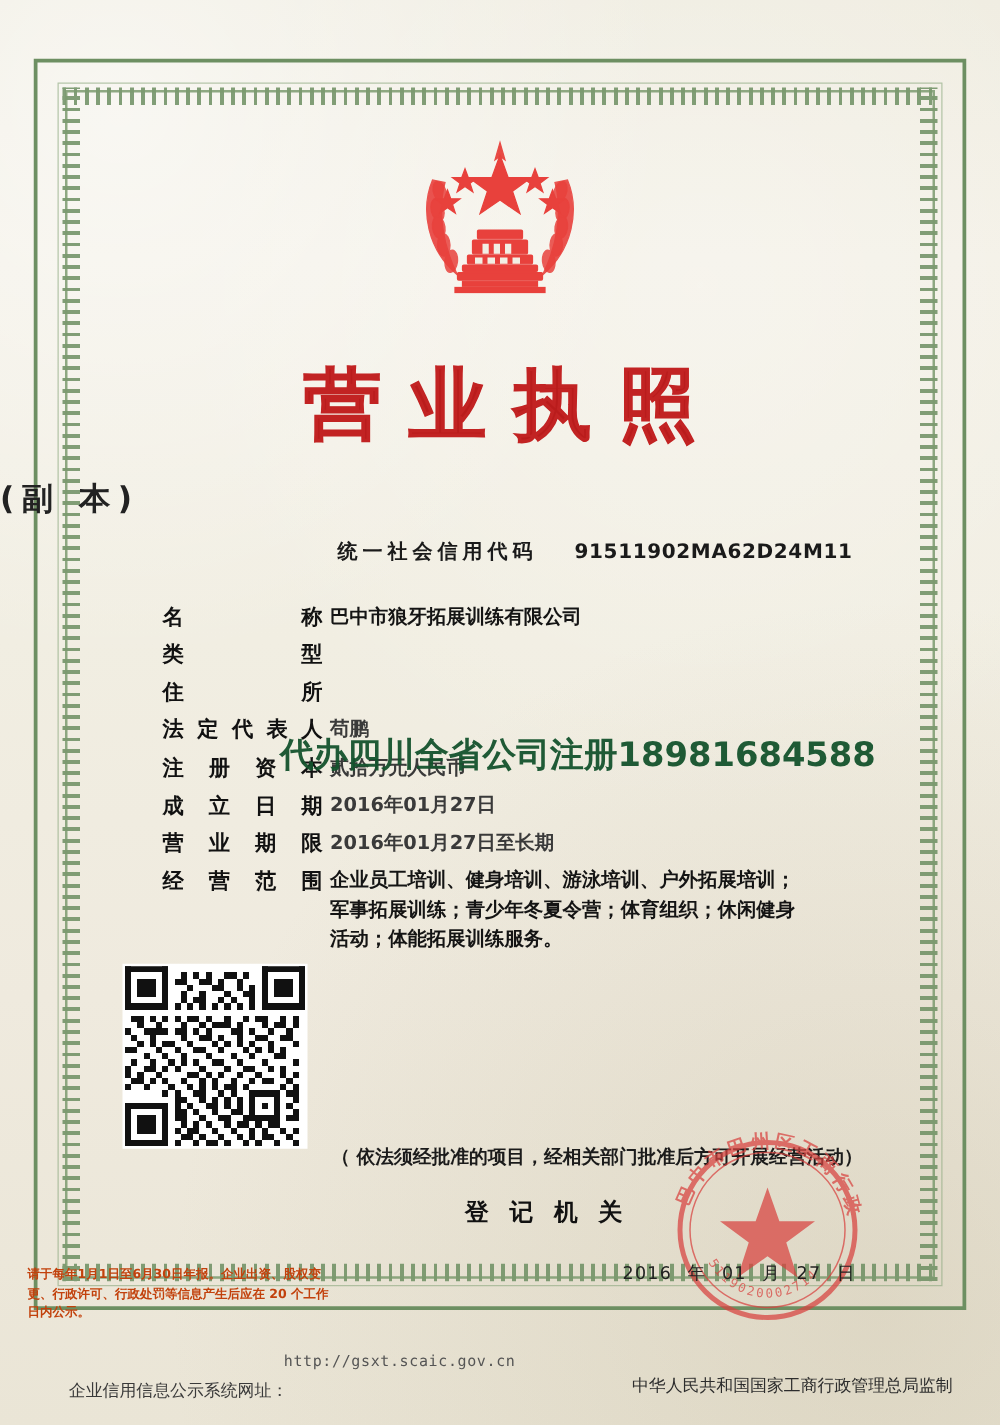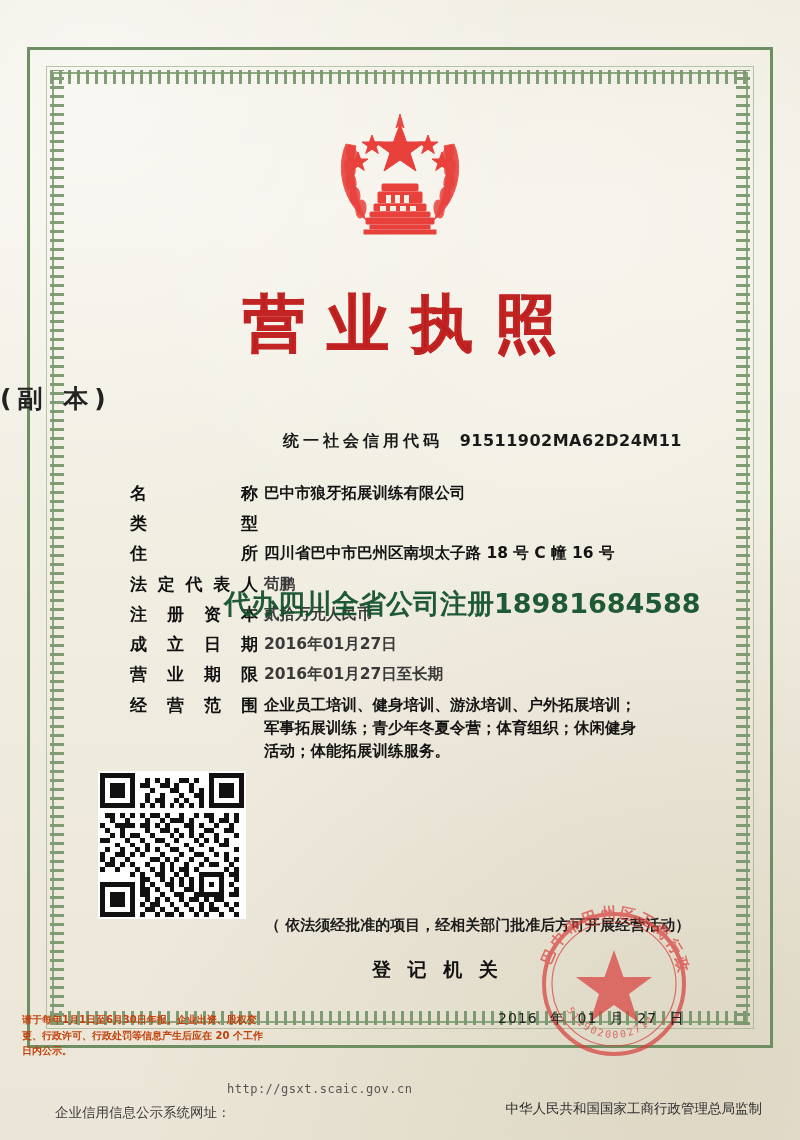--- a/index.html
+++ b/index.html
@@ -114,21 +114,21 @@
     position: absolute;
     top: 431px;
     right: 118px;
     font-family: "DejaVu Sans", sans-serif;
     font-size: 16px;
     font-weight: bold;
     color: #1a1a1a;
     letter-spacing: 1px;
   }
   .credit-code .lbl { letter-spacing: 4px; }
-  .credit-code .val { margin-left: 10px; letter-spacing: 0.5px; }
+  .credit-code .val { margin-left: 23px; letter-spacing: 0.5px; }
 
   
   .fields {
     position: absolute;
     left: 130px;
     top: 482px;
     width: 520px;
   }
   .row {
     display: flex;
@@ -347,21 +347,20 @@
         <span>类</span>
         <span>型</span>
       </div>
     </div>
 
     <div class="row">
       <div class="label">
         <span>住</span>
         <span>所</span>
       </div>
-      <div class="value">四川省巴中市巴州区南坝太子路 18 号 C 幢 16 号</div>
     </div>
 
     <div class="row">
       <div class="label">
         <span>法</span>
         <span>定</span>
         <span>代</span>
         <span>表</span>
         <span>人</span>
       </div>

